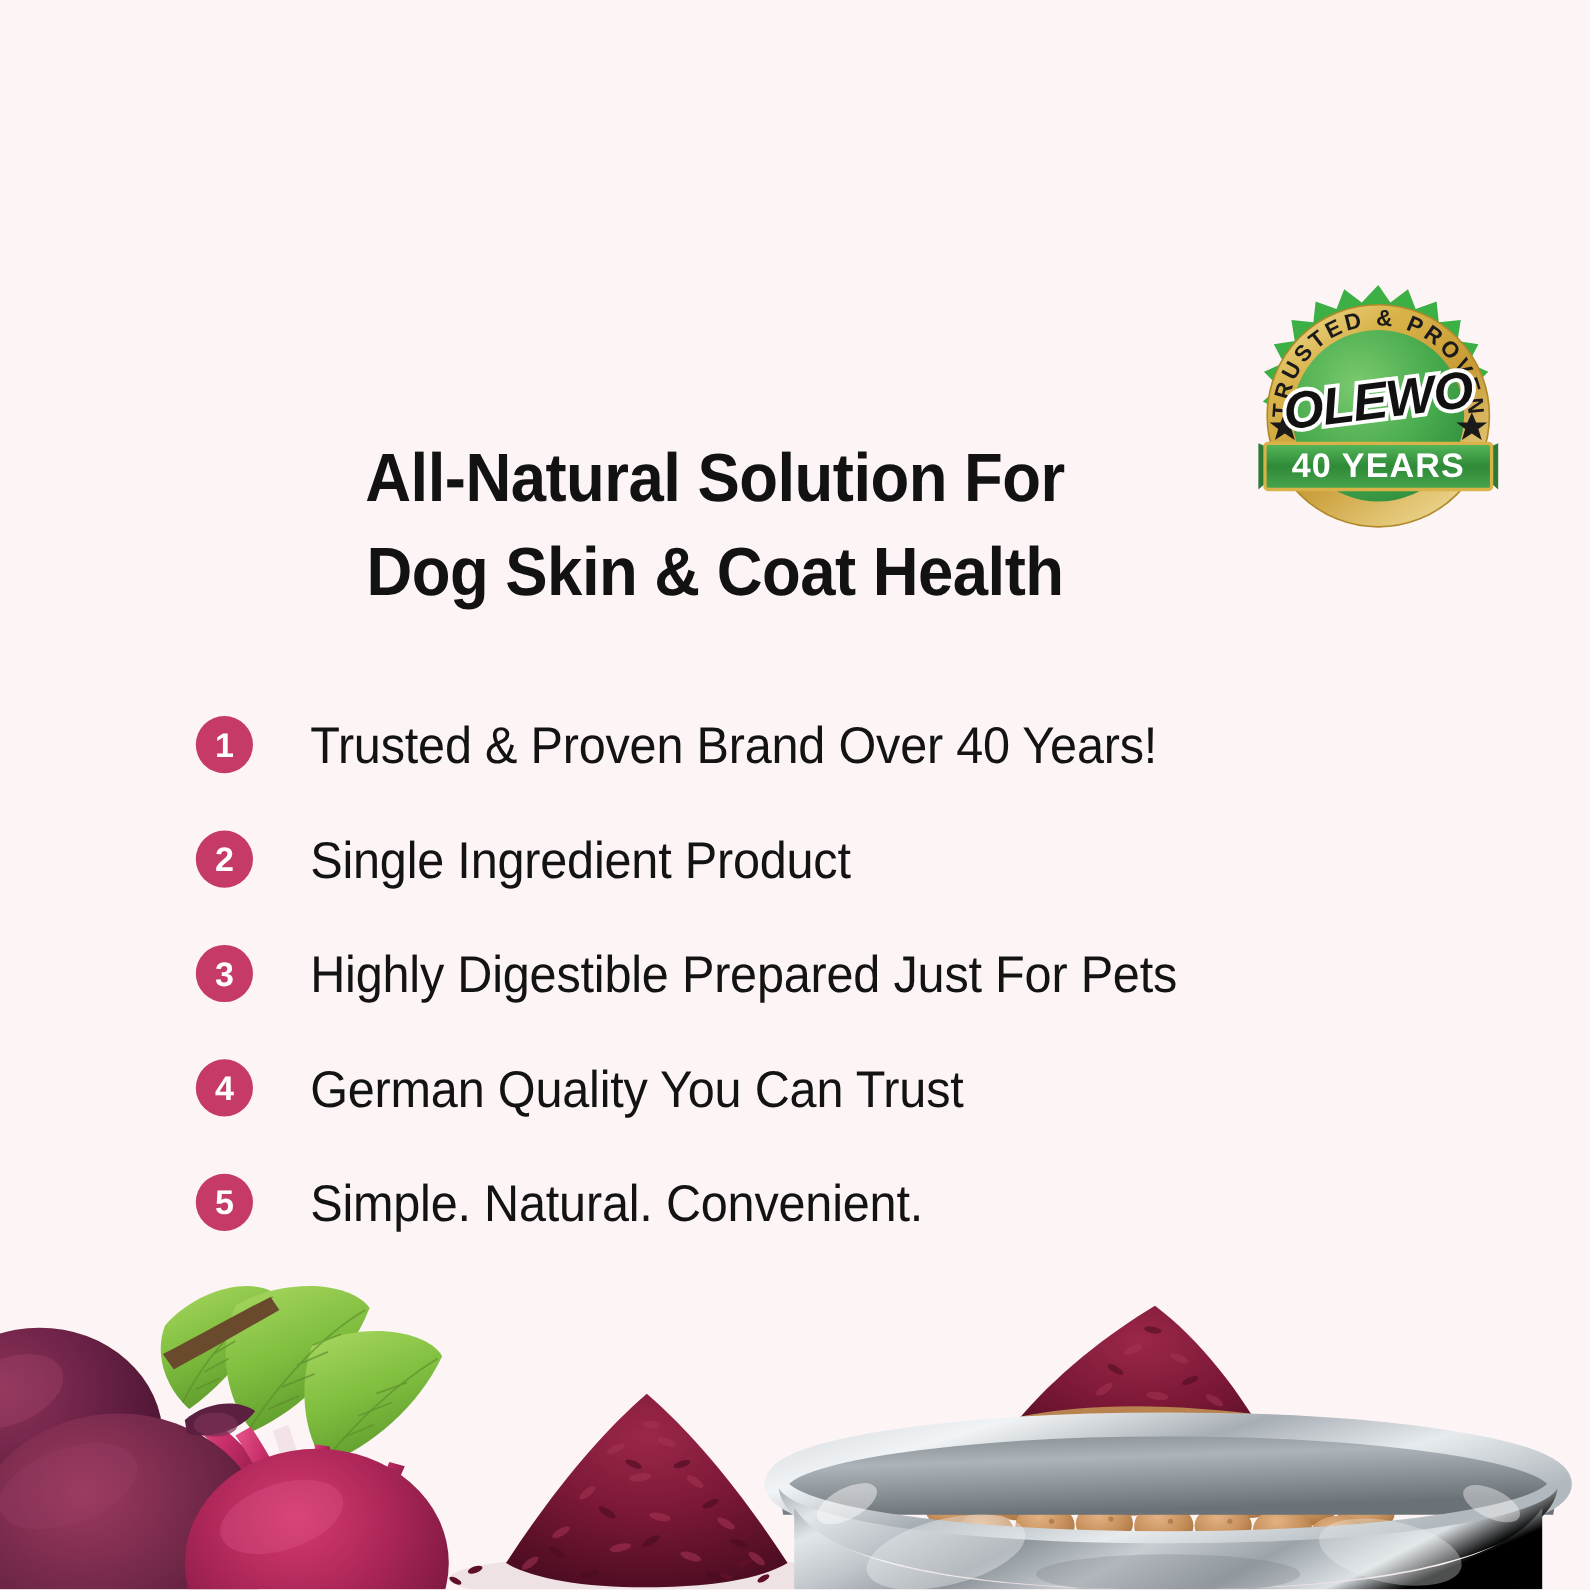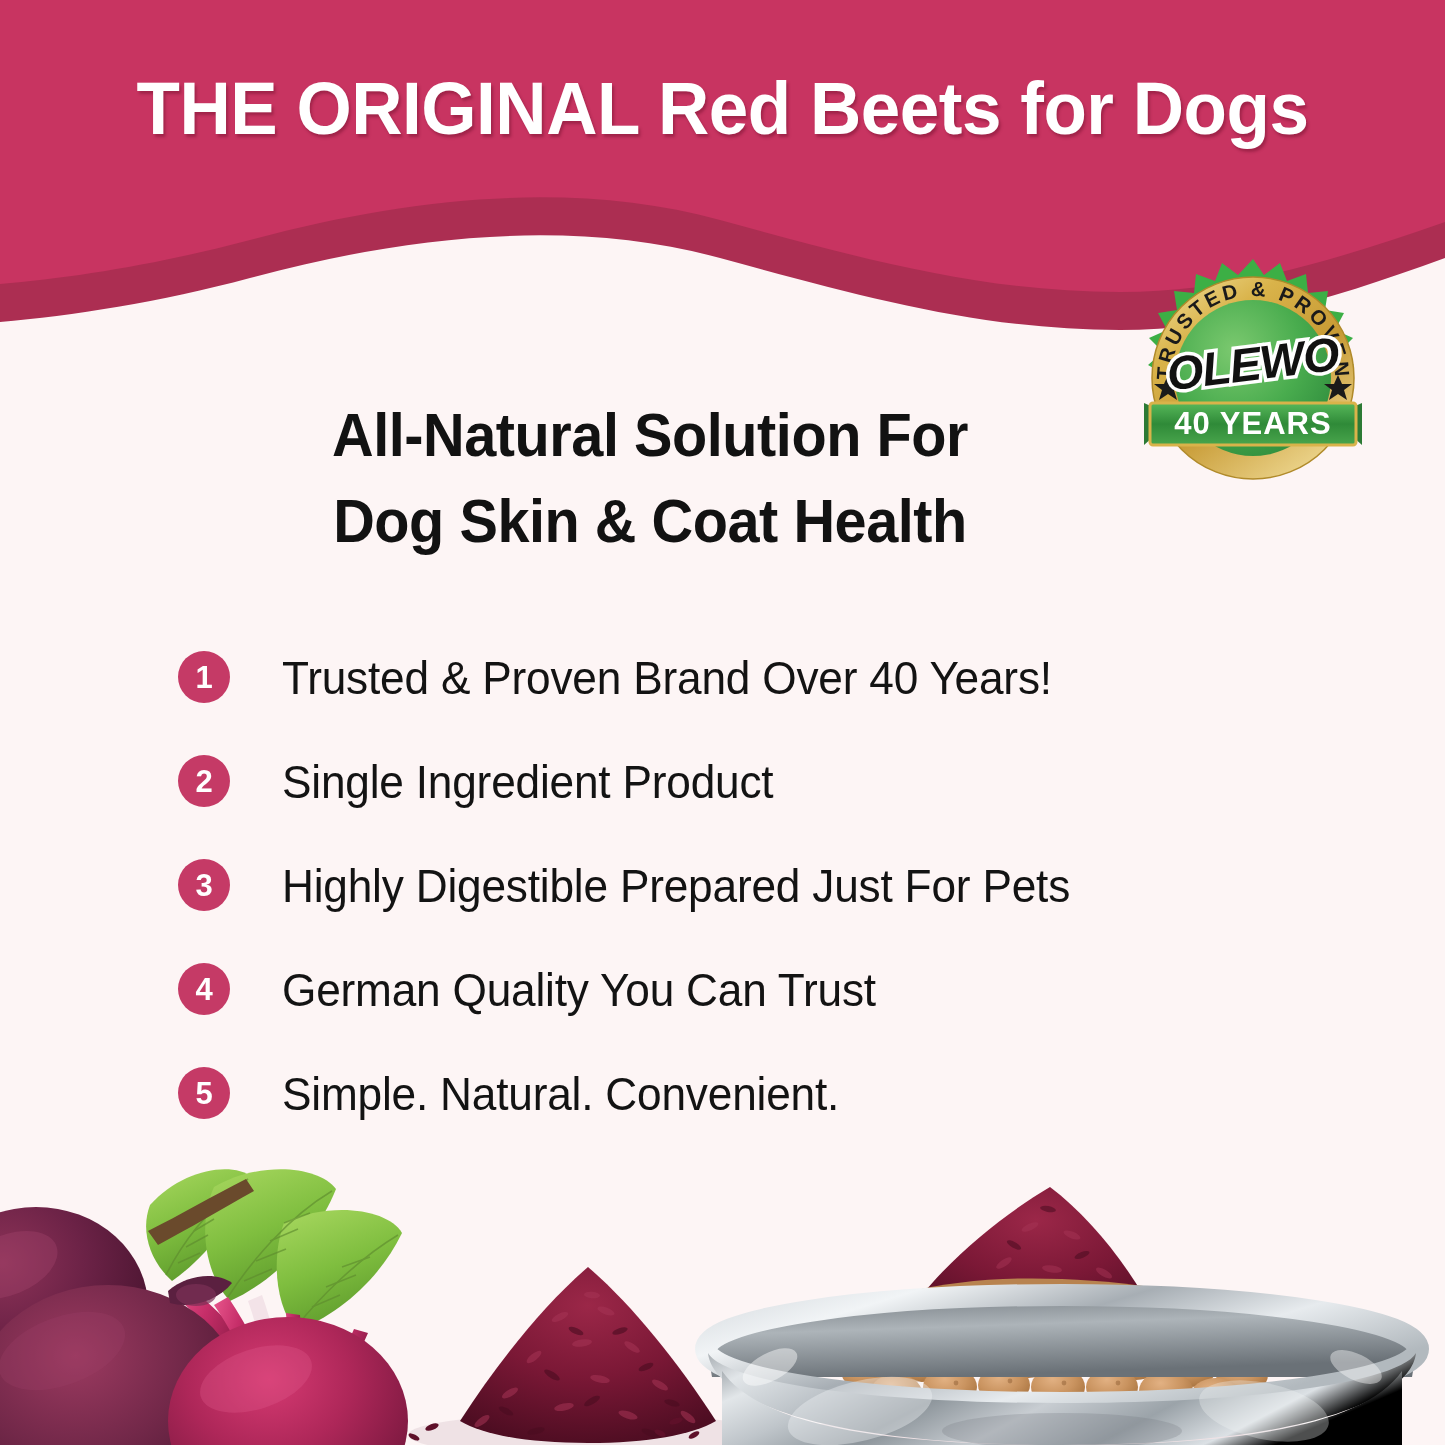--- a/index.html
+++ b/index.html
@@ -109,38 +109,20 @@
     left:0; bottom:0;
     width:1445px; height:310px;
   }
   .photo-strip svg { display:block; }
 </style>
 </head>
 <body>
 
 <div class="canvas">
 
-  <div class="banner">
-    <svg width="1445" height="330" viewBox="0 0 1445 330">
-
-      <path d="M0,0 L1445,0 L1445,258
-               C1330,300 1230,330 1120,330
-               C980,330 860,296 720,258
-               C580,220 420,232 250,278
-               C160,302 72,316 0,322 Z" fill="#AC2E52"></path>
-
-      <path d="M0,0 L1445,0 L1445,222
-               C1330,262 1230,292 1120,292
-               C980,292 860,258 720,220
-               C580,182 420,194 250,240
-               C160,264 72,278 0,284 Z" fill="#C83461"></path>
-    </svg>
-
-    <div class="banner-title">THE ORIGINAL Red Beets for Dogs</div>
-  </div>
 
   <div class="badge">
     <svg width="250" height="250" viewBox="0 0 250 250">
       <defs>
         <path id="arcpath" d="M 125,125 m -82,0 a 82,82 0 0 1 164,0" fill="none"></path>
         <radialGradient id="greenGrad" cx="38%" cy="32%" r="78%">
           <stop offset="0%" stop-color="#7BC96F"></stop>
           <stop offset="55%" stop-color="#49AC4E"></stop>
           <stop offset="100%" stop-color="#2E8B3C"></stop>
         </radialGradient>

